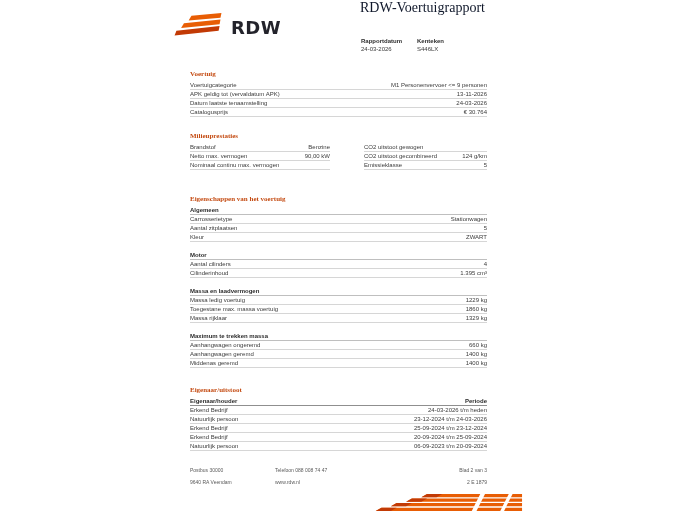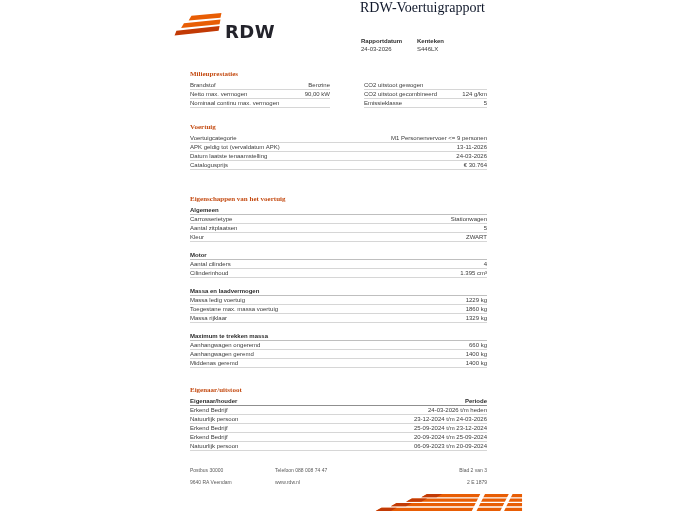--- a/index.html
+++ b/index.html
@@ -1,21 +1,21 @@
 <!DOCTYPE html>
 <html><head>
 <meta charset="utf-8">
 <style>
   *{box-sizing:border-box;margin:0;padding:0}
   html,body{background:#ffffff}
   .page{position:relative;width:685px;height:514px;background:#ffffff;
         font-family:"Liberation Sans","DejaVu Sans",sans-serif;color:#3b3b3b;overflow:hidden}
 
   
-  .logo{position:absolute;left:174px;top:12px;display:flex;align-items:flex-end;gap:3px}
+  .logo{position:absolute;left:174px;top:12px;display:flex;align-items:center;gap:9px}
   .logo svg{width:48px;height:30px;display:block}
   .logo-text{font-size:18px;font-weight:bold;color:#23232b;letter-spacing:.5px;
              font-family:"DejaVu Sans",sans-serif}
   .title{position:absolute;left:360px;top:0;font-family:"Liberation Serif","DejaVu Serif",serif;
          font-weight:normal;font-size:14px;color:#0f172a}
   .meta{position:absolute;left:361px;top:38px;display:flex}
   .meta-block:first-child{width:56px}
   .meta-label{font-size:6px;font-weight:bold;color:#2e2e2e}
   .meta-value{font-size:6px;margin-top:2px;color:#3b3b3b}
 
@@ -74,20 +74,40 @@
       <div class="meta-value">24-03-2026</div>
     </div>
     <div class="meta-block">
       <div class="meta-label">Kenteken</div>
       <div class="meta-value">S446LX</div>
     </div>
   </div>
 
   <div class="content">
 
+    <div class="section" id="sec-voertuig">
+      <div class="sec-title">Voertuig</div>
+      <div class="row">
+        <span class="label">Voertuigcategorie</span>
+        <span class="value">M1 Personenvervoer &lt;= 9 personen</span>
+      </div>
+      <div class="row">
+        <span class="label">APK geldig tot (vervaldatum APK)</span>
+        <span class="value">13-11-2026</span>
+      </div>
+      <div class="row">
+        <span class="label">Datum laatste tenaamstelling</span>
+        <span class="value">24-03-2026</span>
+      </div>
+      <div class="row">
+        <span class="label">Catalogusprijs</span>
+        <span class="value">€ 30.764</span>
+      </div>
+    </div>
+
     <div class="section" id="sec-milieu">
       <div class="sec-title">Milieuprestaties</div>
       <div class="cols">
         <div class="col-left">
           <div class="row">
             <span class="label">Brandstof</span>
             <span class="value">Benzine</span>
           </div>
           <div class="row">
             <span class="label">Netto max. vermogen</span>
@@ -105,40 +125,20 @@
           </div>
           <div class="row">
             <span class="label">CO2 uitstoot gecombineerd</span>
             <span class="value">124 g/km</span>
           </div>
           <div class="row">
             <span class="label">Emissieklasse</span>
             <span class="value">5</span>
           </div>
         </div>
-      </div>
-    </div>
-
-    <div class="section" id="sec-voertuig">
-      <div class="sec-title">Voertuig</div>
-      <div class="row">
-        <span class="label">Voertuigcategorie</span>
-        <span class="value">M1 Personenvervoer &lt;= 9 personen</span>
-      </div>
-      <div class="row">
-        <span class="label">APK geldig tot (vervaldatum APK)</span>
-        <span class="value">13-11-2026</span>
-      </div>
-      <div class="row">
-        <span class="label">Datum laatste tenaamstelling</span>
-        <span class="value">24-03-2026</span>
-      </div>
-      <div class="row">
-        <span class="label">Catalogusprijs</span>
-        <span class="value">€ 30.764</span>
       </div>
     </div>
 
     <div class="section" id="sec-eigenschappen">
       <div class="sec-title">Eigenschappen van het voertuig</div>
 
       <div class="subsection first">
         <div class="subhead">Algemeen</div>
         <div class="row">
           <span class="label">Carrosserietype</span>

